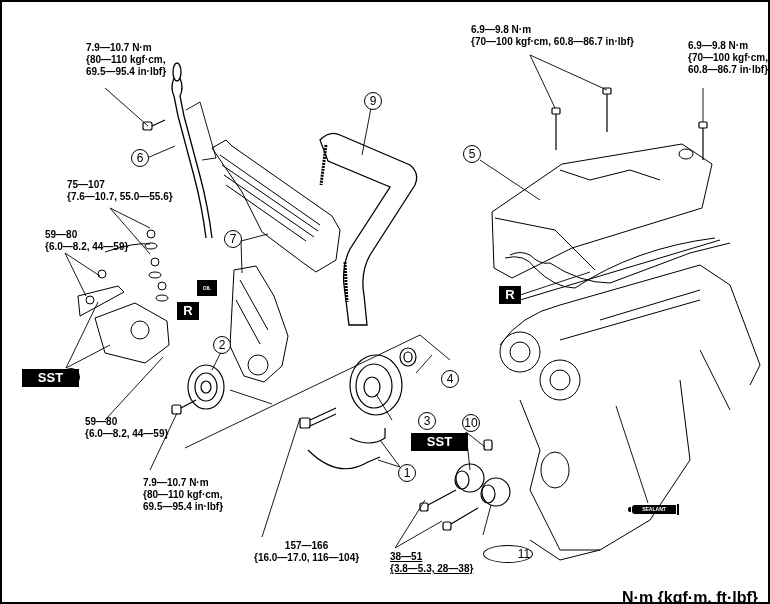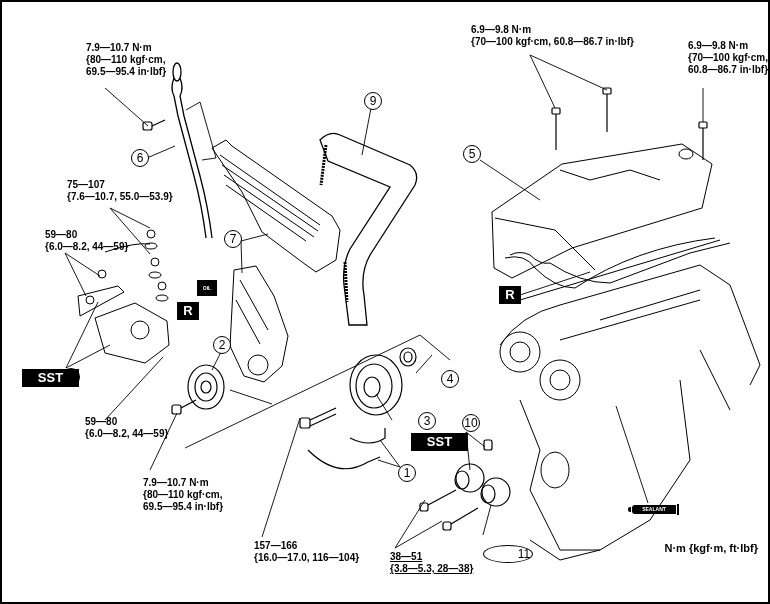--- a/index.html
+++ b/index.html
@@ -9,21 +9,21 @@
   .label { position: absolute; font-family: "Liberation Sans", sans-serif; font-size: 10px; font-weight: bold; line-height: 12px; color: #000; white-space: nowrap; }
   .label div { display: block; padding-left: 36px; }
   .num { position: absolute; width: 16px; height: 16px; border: 1px solid #000; border-radius: 50%; background: #fff; font-size: 12px; line-height: 16px; text-align: center; font-family: "Liberation Sans", sans-serif; color: #000; }
   .badge { position: absolute; background: #000; color: #fff; font-family: "Liberation Sans", sans-serif; font-weight: bold; text-align: center; }
   .badge.sst { width: 57px; height: 18px; font-size: 13px; line-height: 18px; }
   .badge.r { width: 22px; height: 18px; font-size: 13px; line-height: 18px; }
   .sealant { position: absolute; left: 632px; top: 505px; width: 44px; height: 9px; background: #000; color: #fff; font-size: 5px; line-height: 9px; font-weight: bold; text-align: center; border-radius: 3px 0 0 3px; }
   .sealant:after { content: ""; position: absolute; right: -3px; top: -1px; width: 2px; height: 11px; background: #000; }
   .sealant:before { content: ""; position: absolute; left: -4px; top: 2px; width: 3px; height: 5px; background: #000; border-radius: 2px 0 0 2px; }
   .oil { position: absolute; left: 197px; top: 280px; width: 20px; height: 16px; background: #000; color: #fff; font-size: 5px; line-height: 16px; text-align: center; font-weight: bold; }
-  .units { position: absolute; right: 12px; top: 542px; font-size: 11px; font-weight: bold; text-align: right; }
+  .units { position: absolute; right: 12px; top: 592px; font-size: 16px; font-weight: bold; text-align: right; }
 </style>
 </head>
 <body>
 
 <div class="frame"></div>
 
 <svg class="art" viewBox="0 0 770 604" xmlns="http://www.w3.org/2000/svg" fill="none" stroke="#000" stroke-width="1">
 
   <g stroke-width="0.9">
     <line x1="105" y1="88" x2="148" y2="126"></line>
@@ -209,36 +209,36 @@
   <div>6.9—9.8 N·m</div>
   <div>{70—100 kgf·cm, 60.8—86.7 in·lbf}</div>
 </div>
 <div class="label" style="left:652px;top:40px;">
   <div>6.9—9.8 N·m</div>
   <div>{70—100 kgf·cm,</div>
   <div>60.8—86.7 in·lbf}</div>
 </div>
 <div class="label" style="left:31px;top:179px;">
   <div>75—107</div>
-  <div>{7.6—10.7, 55.0—53.9}</div>
+  <div>{7.6—10.7, 55.0—55.6}</div>
 </div>
 <div class="label" style="left:9px;top:229px;">
   <div>59—80</div>
   <div>{6.0—8.2, 44—59}</div>
 </div>
 <div class="label" style="left:49px;top:416px;">
   <div>59—80</div>
   <div>{6.0—8.2, 44—59}</div>
 </div>
 <div class="label" style="left:107px;top:477px;">
   <div>7.9—10.7 N·m</div>
   <div>{80—110 kgf·cm,</div>
   <div>69.5—95.4 in·lbf}</div>
 </div>
-<div class="label" style="left:218px;top:540px;">
+<div class="label" style="left:218px;top:540px;text-align:center;">
   <div>157—166</div>
   <div>{16.0—17.0, 116—104}</div>
 </div>
 <div class="label" style="left:354px;top:551px;text-decoration:underline;">
   <div>38—51</div>
   <div>{3.8—5.3, 28—38}</div>
 </div>
 
 <div class="num" style="left:398px;top:464px;">1</div>
 <div class="num" style="left:213px;top:336px;">2</div>

